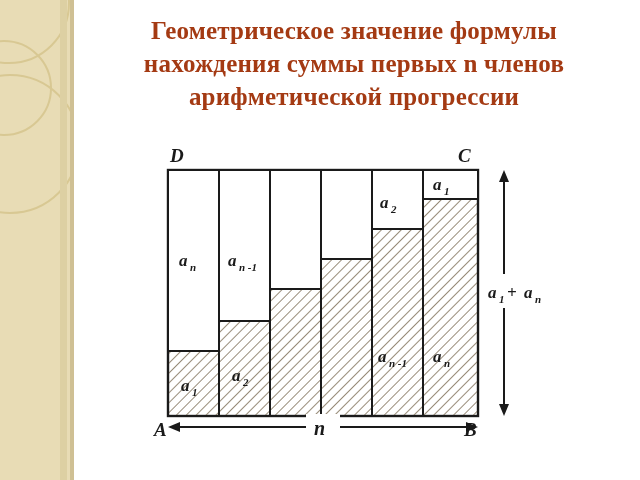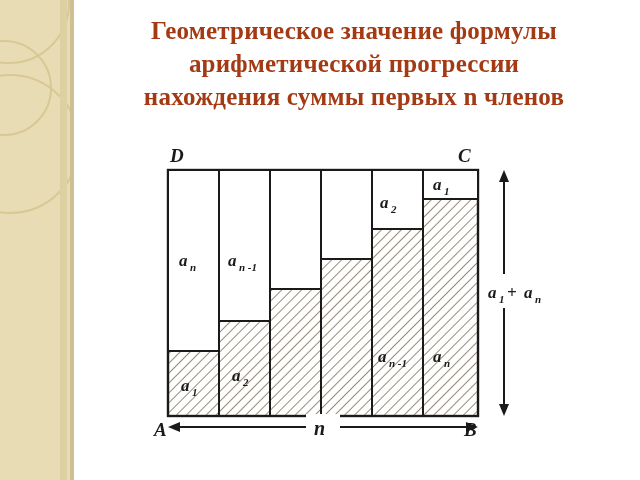--- a/index.html
+++ b/index.html
@@ -75,22 +75,22 @@
 <div id="left-band">
   <div class="ring ring1"></div>
   <div class="ring ring2"></div>
   <div class="ring ring3"></div>
   <div class="stripe stripe-a"></div>
   <div class="stripe stripe-b"></div>
 </div>
 
 <div id="title">
   <div>Геометрическое значение формулы</div>
+  <div>нахождения суммы первых n членов</div>
   <div>арифметической прогрессии</div>
-  <div>нахождения суммы первых n членов</div>
 </div>
 
 <div id="figure">
 <svg width="420" height="312" viewBox="0 0 420 312" xmlns="http://www.w3.org/2000/svg">
   <defs>
     <pattern id="hatch" width="7" height="7" patternTransform="rotate(45)" patternUnits="userSpaceOnUse">
       <line x1="0" y1="0" x2="0" y2="7" stroke="#6b5a3e" stroke-width="1.4"></line>
     </pattern>
   </defs>
 

